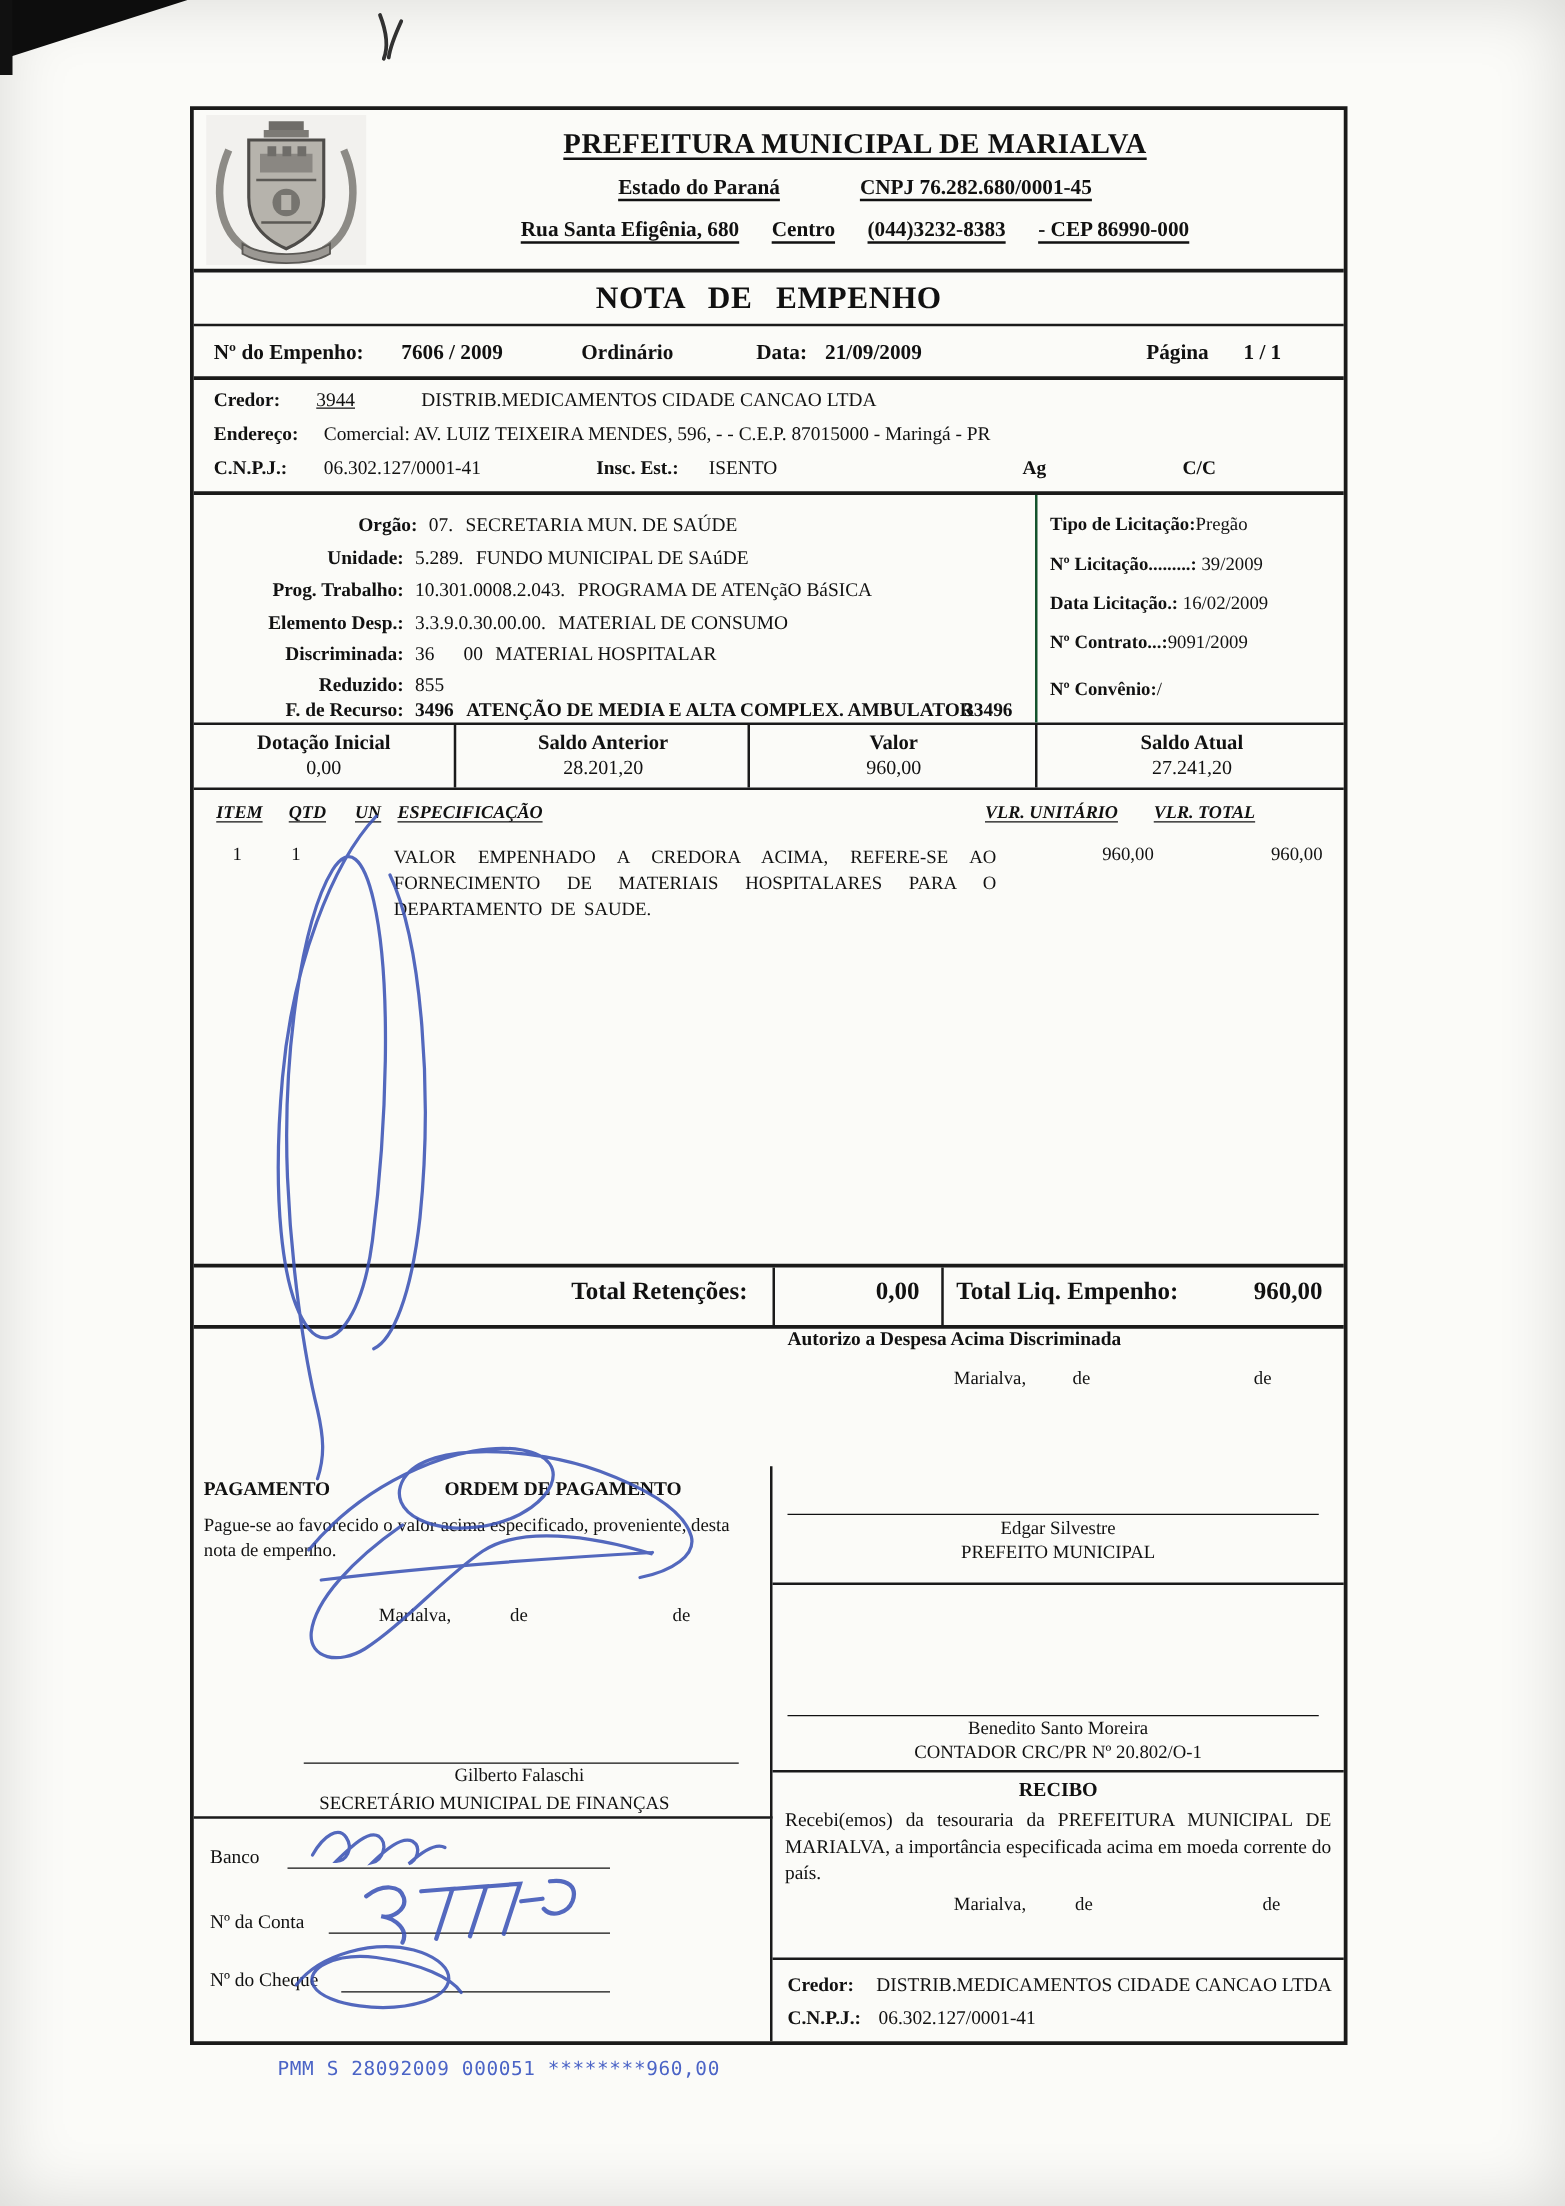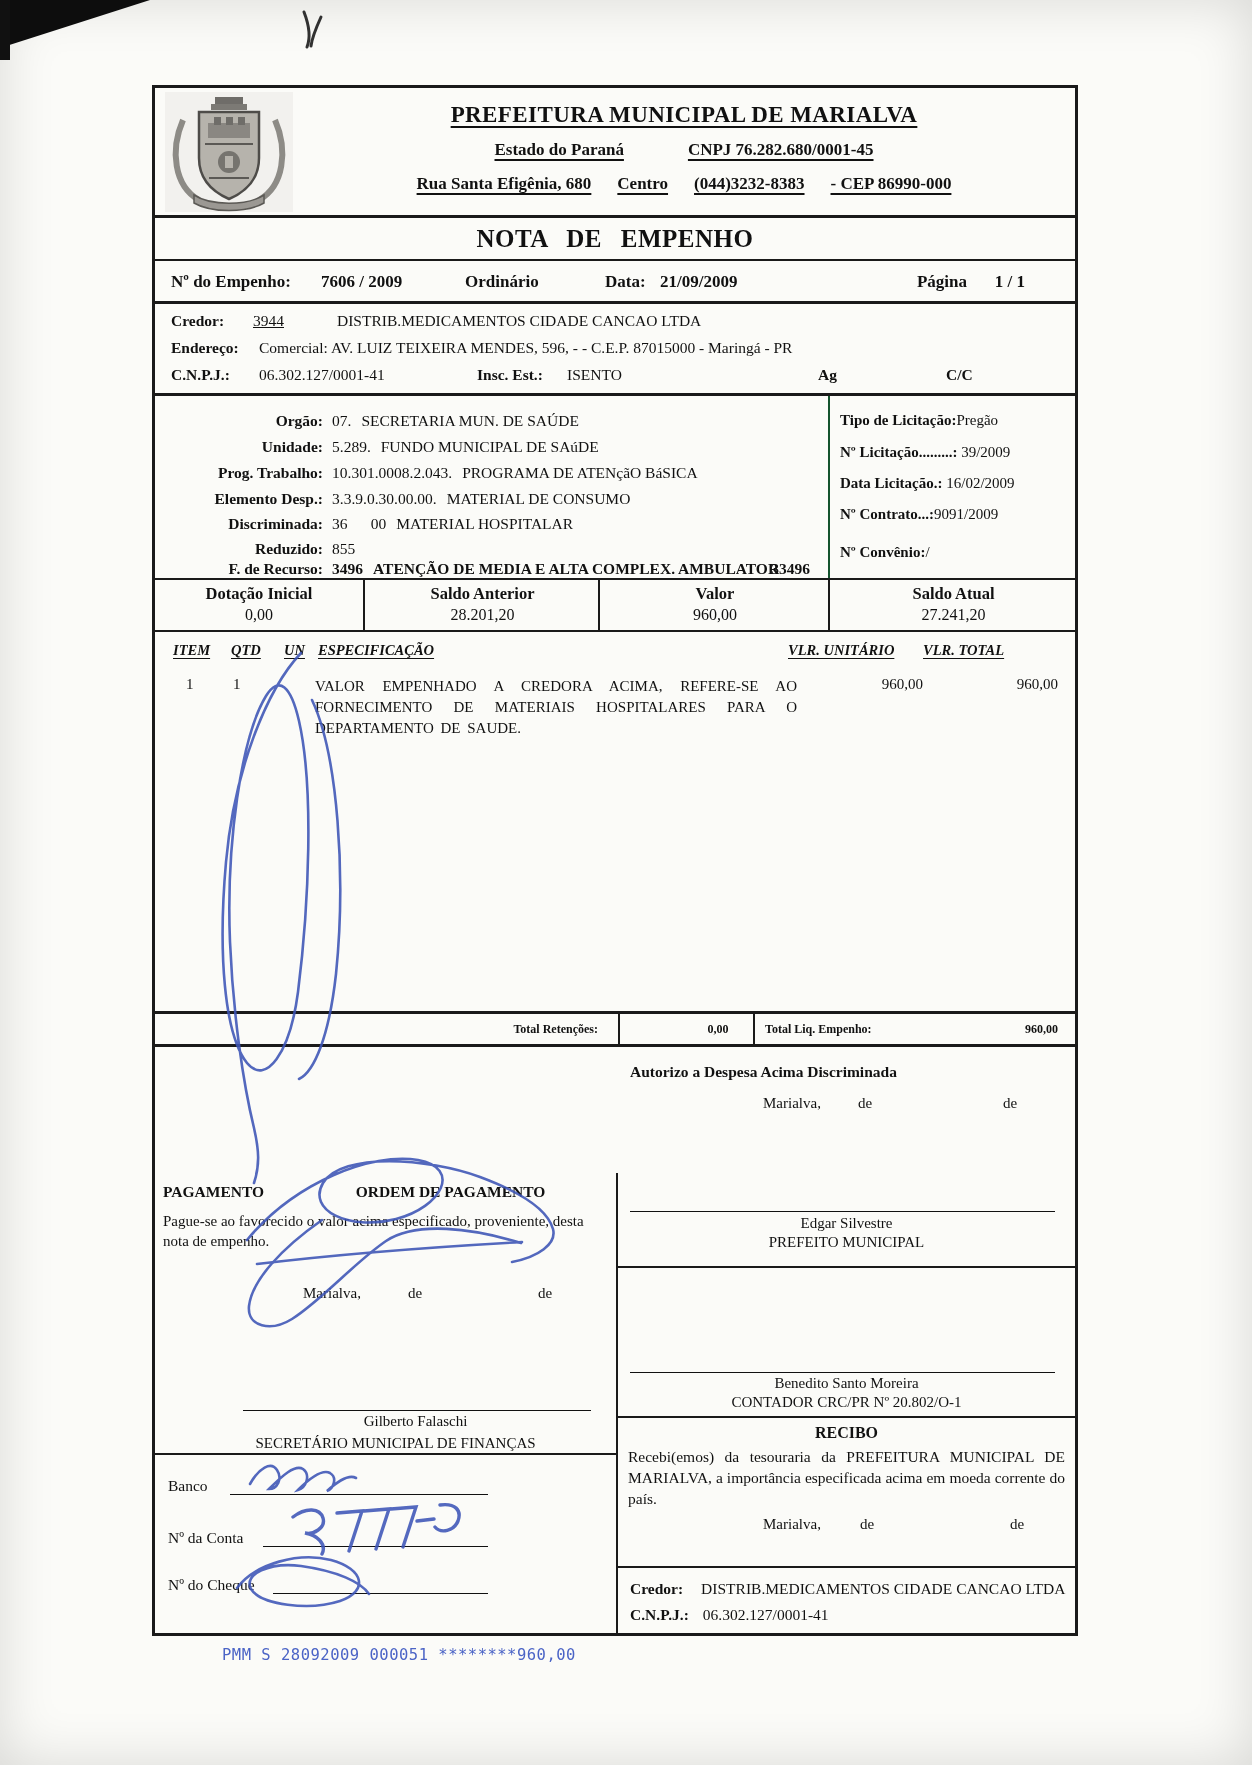--- a/index.html
+++ b/index.html
@@ -74,21 +74,21 @@
     text-decoration:underline;text-underline-offset:3px;white-space:nowrap;}
   .ih-item{left:18px;} .ih-qtd{left:76px;} .ih-un{left:129px;} .ih-esp{left:163px;}
   .ih-vu{left:633px;} .ih-vt{left:768px;}
   .it-cell{position:absolute;top:44px;font-size:15px;}
   .ic-item{left:31px;} .ic-qtd{left:78px;}
   .ic-desc{left:160px;width:482px;text-align:justify;line-height:21px;word-spacing:3px;}
   .ic-vu{left:660px;width:108px;text-align:right;}
   .ic-vt{left:790px;width:113px;text-align:right;}
 
   
-  .sec-totais{top:923px;height:36px;border-top:3px solid #1a1a1a;border-bottom:3px solid #1a1a1a;font-weight:bold;font-size:12px;}
+  .sec-totais{top:923px;height:52px;border-top:3px solid #1a1a1a;border-bottom:3px solid #1a1a1a;font-weight:bold;font-size:20px;}
   .sec-totais .vdiv{position:absolute;top:0;height:100%;width:2px;background:#1a1a1a;}
   .td1{left:463px;} .td2{left:598px;}
   .t-ret-l{position:absolute;top:8px;left:0;width:443px;text-align:right;}
   .t-ret-v{position:absolute;top:8px;left:500px;width:126px;text-align:center;}
   .t-liq-l{position:absolute;top:8px;left:610px;}
   .t-liq-v{position:absolute;top:8px;left:790px;width:113px;text-align:right;}
 
   
   .sec-bottom{top:963px;height:582px;}
   .bx{position:absolute;box-sizing:border-box;}
@@ -209,21 +209,21 @@
       <span class="cr3 b" style="left:16px;">C.N.P.J.:</span>
       <span class="cr3" style="left:104px;">06.302.127/0001-41</span>
       <span class="cr3 b" style="left:322px;">Insc. Est.:</span>
       <span class="cr3" style="left:412px;">ISENTO</span>
       <span class="cr3 b" style="left:663px;">Ag</span>
       <span class="cr3 b" style="left:791px;">C/C</span>
     </div>
 
     <div class="sec sec-orc">
       <div class="orc-left">
-        <div class="orc-row" style="top:16px;">
+        <div class="orc-row" style="top:16px;padding-left:11px;">
           <span class="orc-label">Orgão:</span><span class="orc-code">07.</span><span class="orc-desc">SECRETARIA MUN. DE SAÚDE</span>
         </div>
         <div class="orc-row" style="top:42px;">
           <span class="orc-label">Unidade:</span><span class="orc-code">5.289.</span><span class="orc-desc">FUNDO MUNICIPAL DE SAúDE</span>
         </div>
         <div class="orc-row" style="top:68px;">
           <span class="orc-label">Prog. Trabalho:</span><span class="orc-code">10.301.0008.2.043.</span><span class="orc-desc">PROGRAMA DE ATENçãO BáSICA</span>
         </div>
         <div class="orc-row" style="top:94px;">
           <span class="orc-label">Elemento Desp.:</span><span class="orc-code">3.3.9.0.30.00.00.</span><span class="orc-desc">MATERIAL DE CONSUMO</span>

